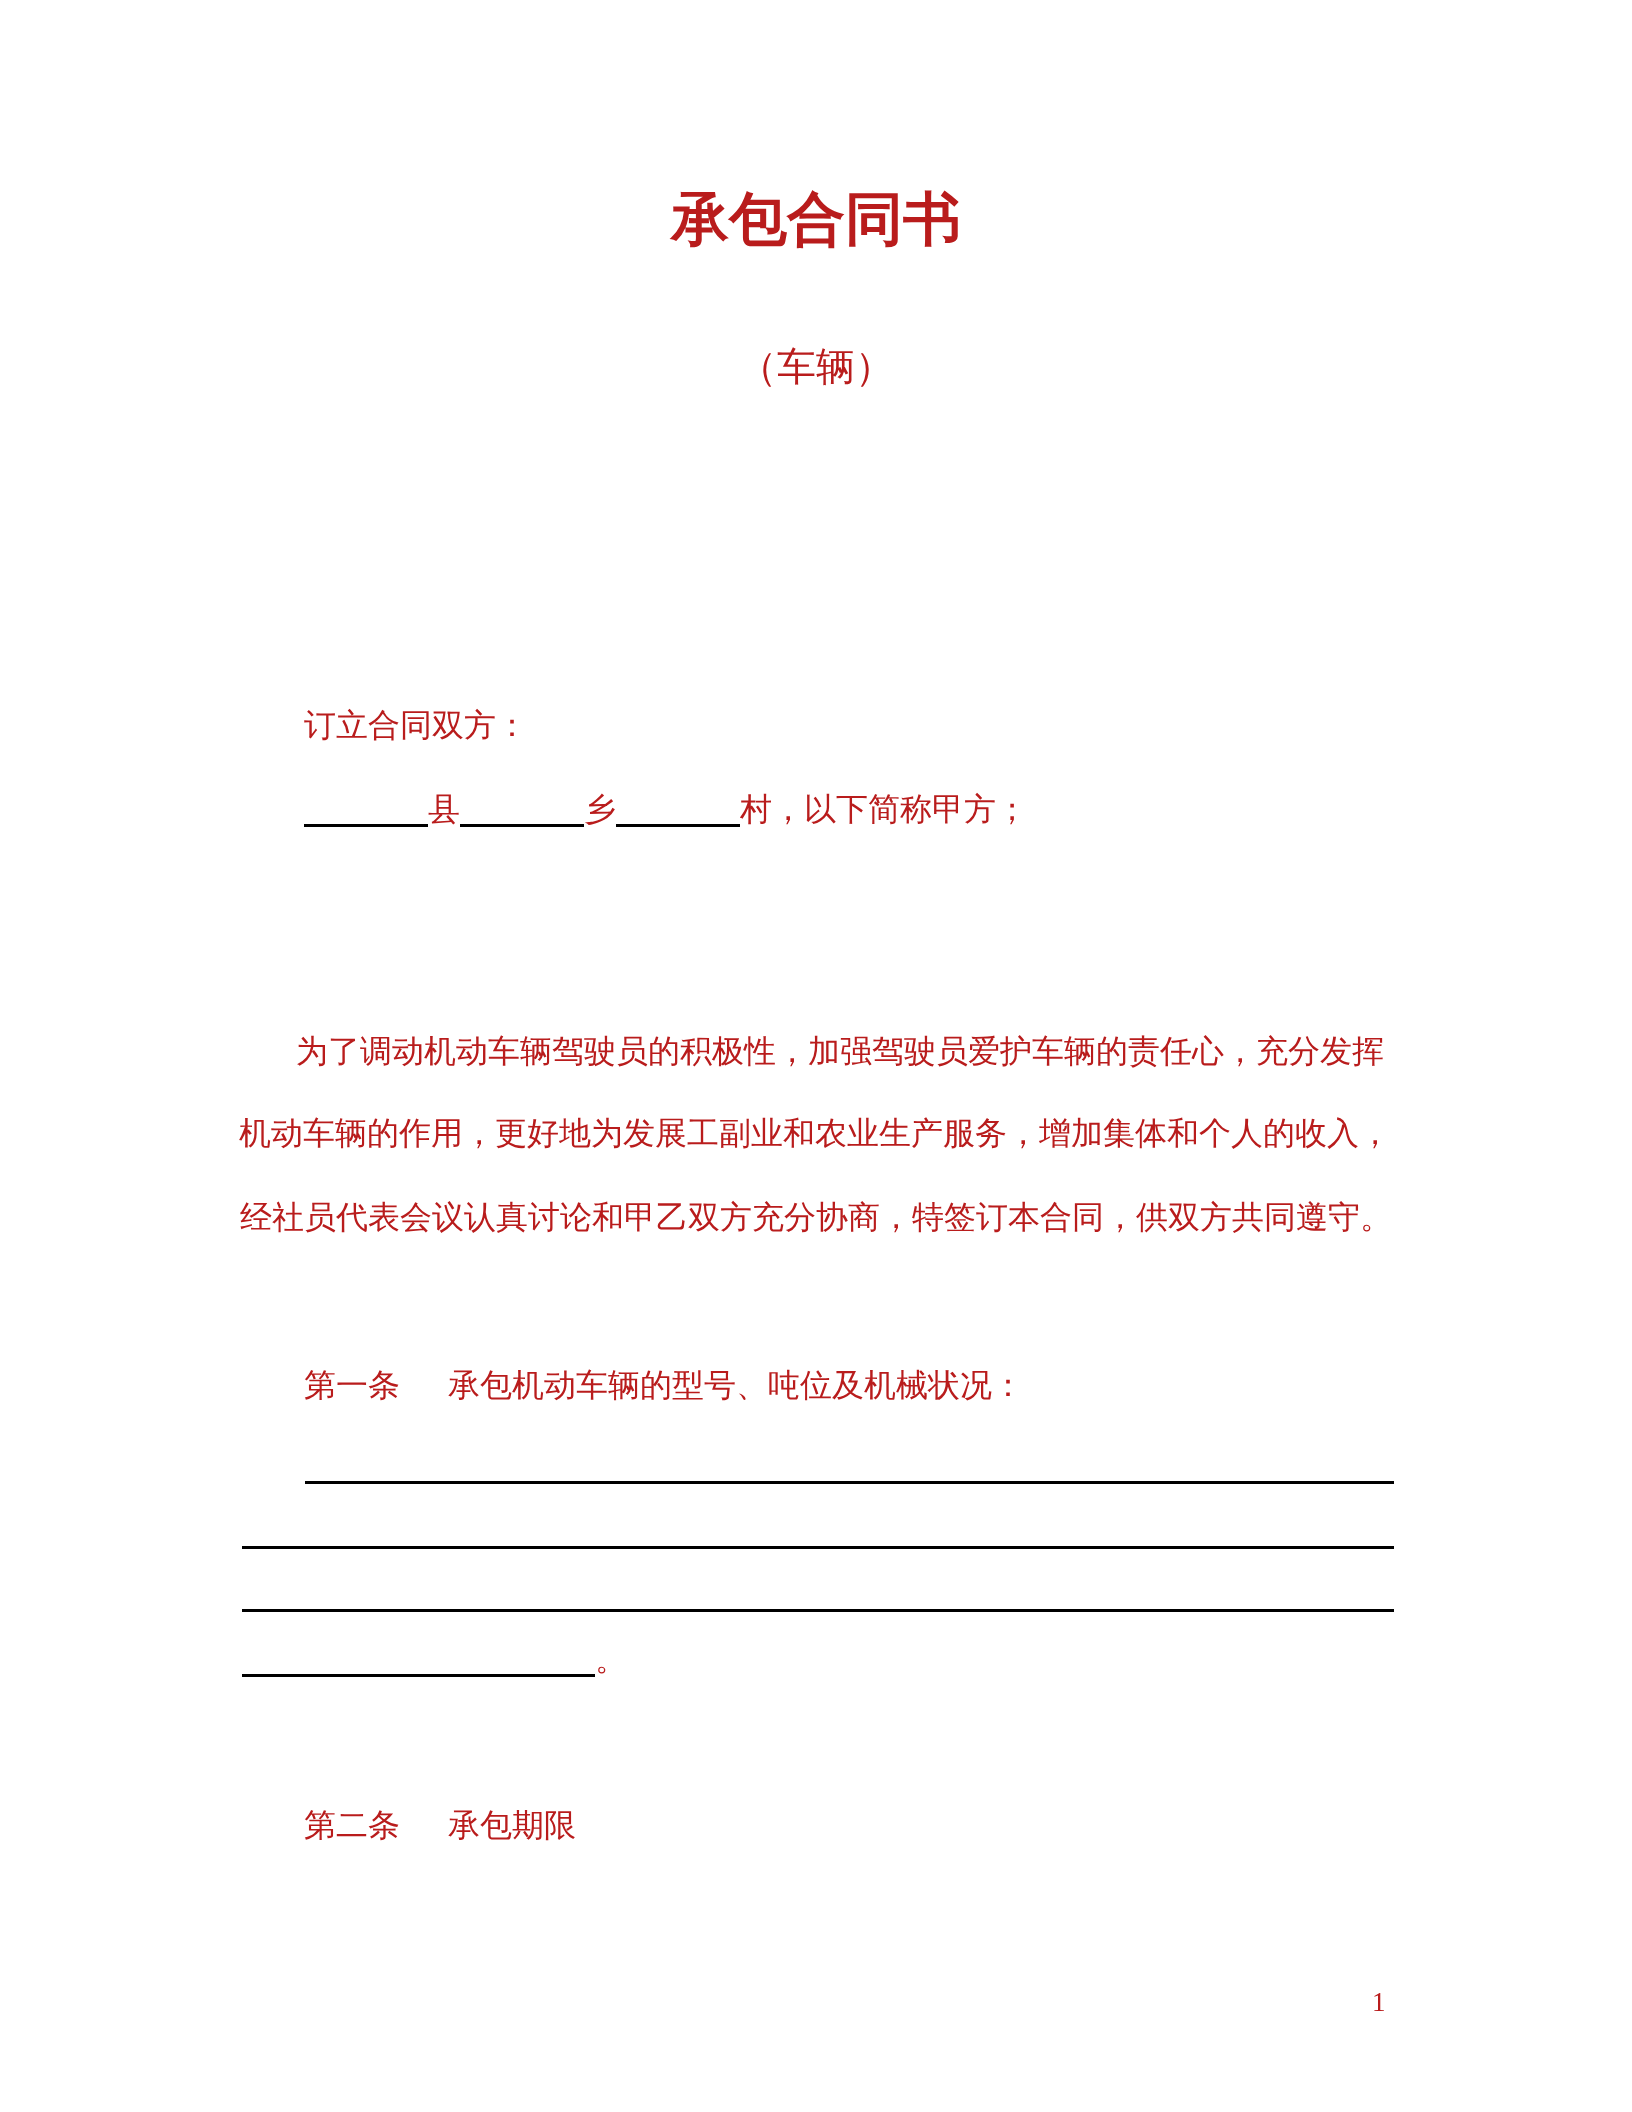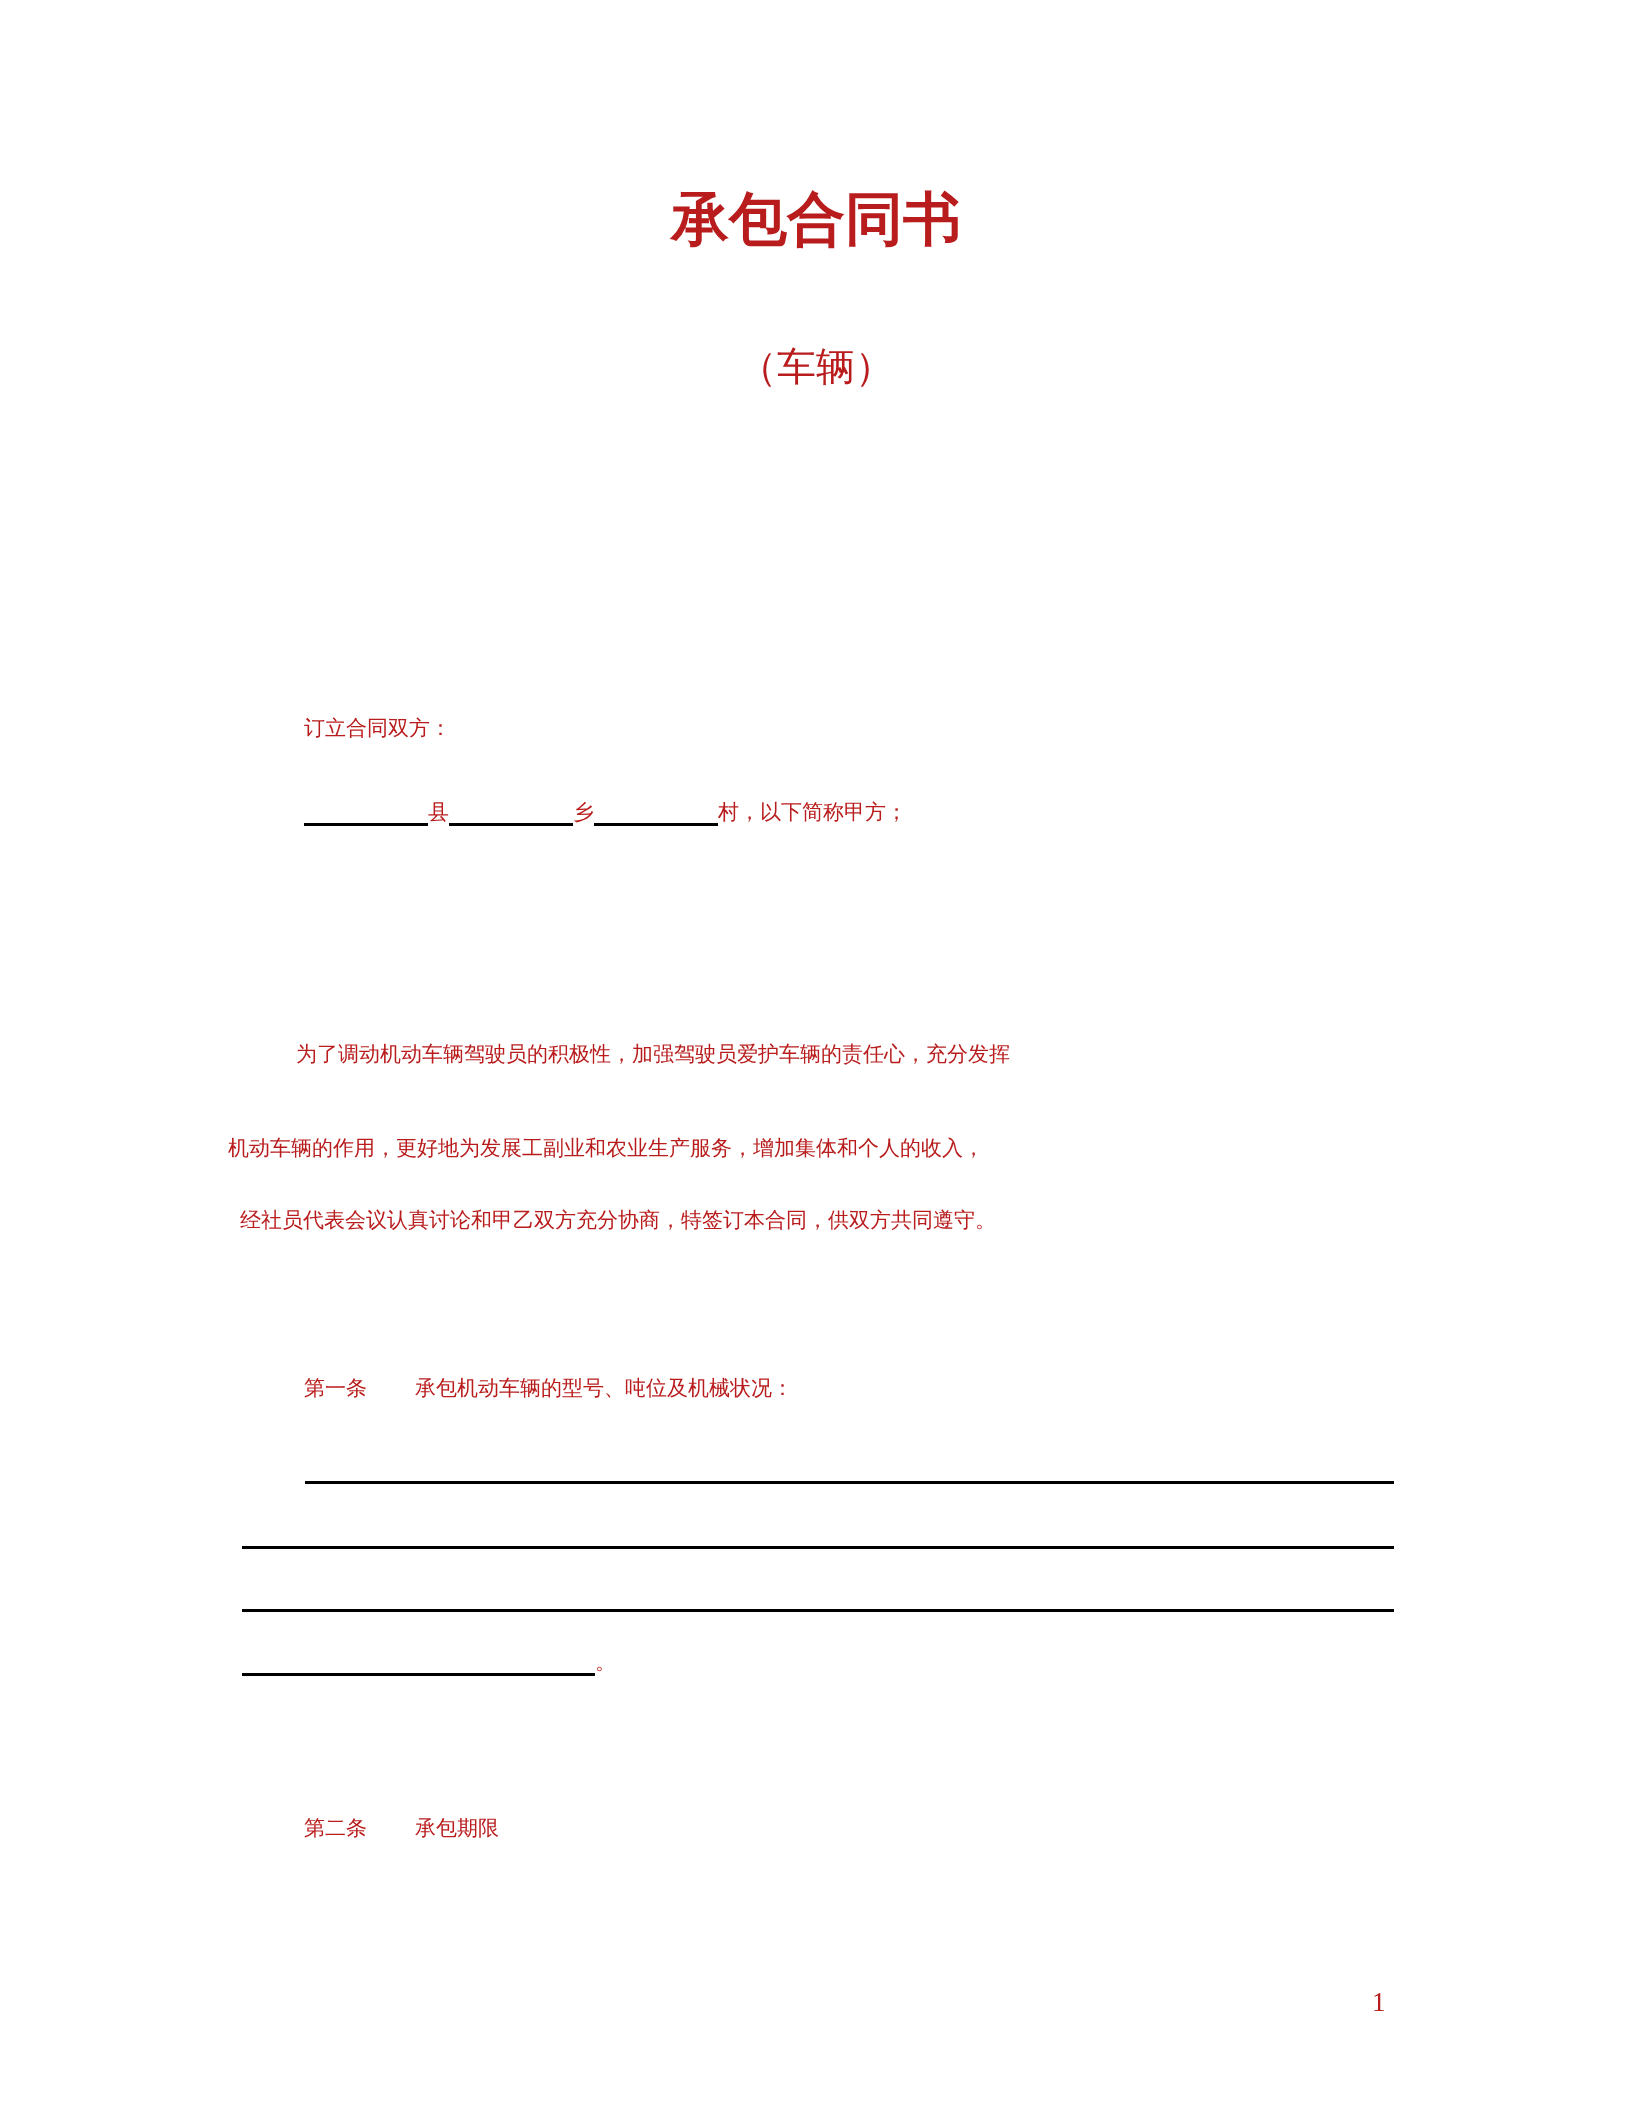--- a/index.html
+++ b/index.html
@@ -33,23 +33,24 @@
     top: 344px;
     left: 0;
     width: 100%;
     text-align: center;
     font-size: 39px;
     line-height: 46px;
     font-weight: normal;
   }
   .line {
     position: absolute;
-    font-size: 21px;
+    font-size: 32px;
     line-height: 44px;
     white-space: nowrap;
+    font-family: Liberation Mono, monospace;
   }
   .blank {
     display: inline-block;
     height: 1em;
     border-bottom: 3px solid #000000;
     vertical-align: -7px;
   }
   .blank.w-std   { width: 124px; }
   .blank.w-name  { width: 190px; }
   .blank.w-short { width: 353px; }
@@ -79,21 +80,21 @@
   <div class="doc-subtitle">（车辆）</div>
 
   <div class="line" style="top:706px; left:304px;">订立合同双方：</div>
 
   <div class="line" style="top:790px; left:304px;">
     <span class="blank w-std"></span><span>县</span><span class="blank w-std"></span><span>乡</span><span class="blank w-std"></span><span>村，以下简称甲方；</span>
   </div>
 
 
   <div class="line" style="top:1032px; left:296px;">为了调动机动车辆驾驶员的积极性，加强驾驶员爱护车辆的责任心，充分发挥</div>
-  <div class="line" style="top:1114px; left:228px;margin-top:12px;">机动车辆的作用，更好地为发展工副业和农业生产服务，增加集体和个人的收入，</div>
+  <div class="line" style="top:1114px; left:239px;">机动车辆的作用，更好地为发展工副业和农业生产服务，增加集体和个人的收入，</div>
   <div class="line" style="top:1198px; left:240px;">经社员代表会议认真讨论和甲乙双方充分协商，特签订本合同，供双方共同遵守。</div>
 
   <div class="line" style="top:1366px; left:304px;">
     <span class="clause-label">第一条</span><span>承包机动车辆的型号、吨位及机械状况：</span>
   </div>
 
   <div class="rule" style="top:1481px; left:305px; width:1089px;"></div>
   <div class="rule" style="top:1546px; left:242px; width:1152px;"></div>
   <div class="rule" style="top:1609px; left:242px; width:1152px;"></div>
 

